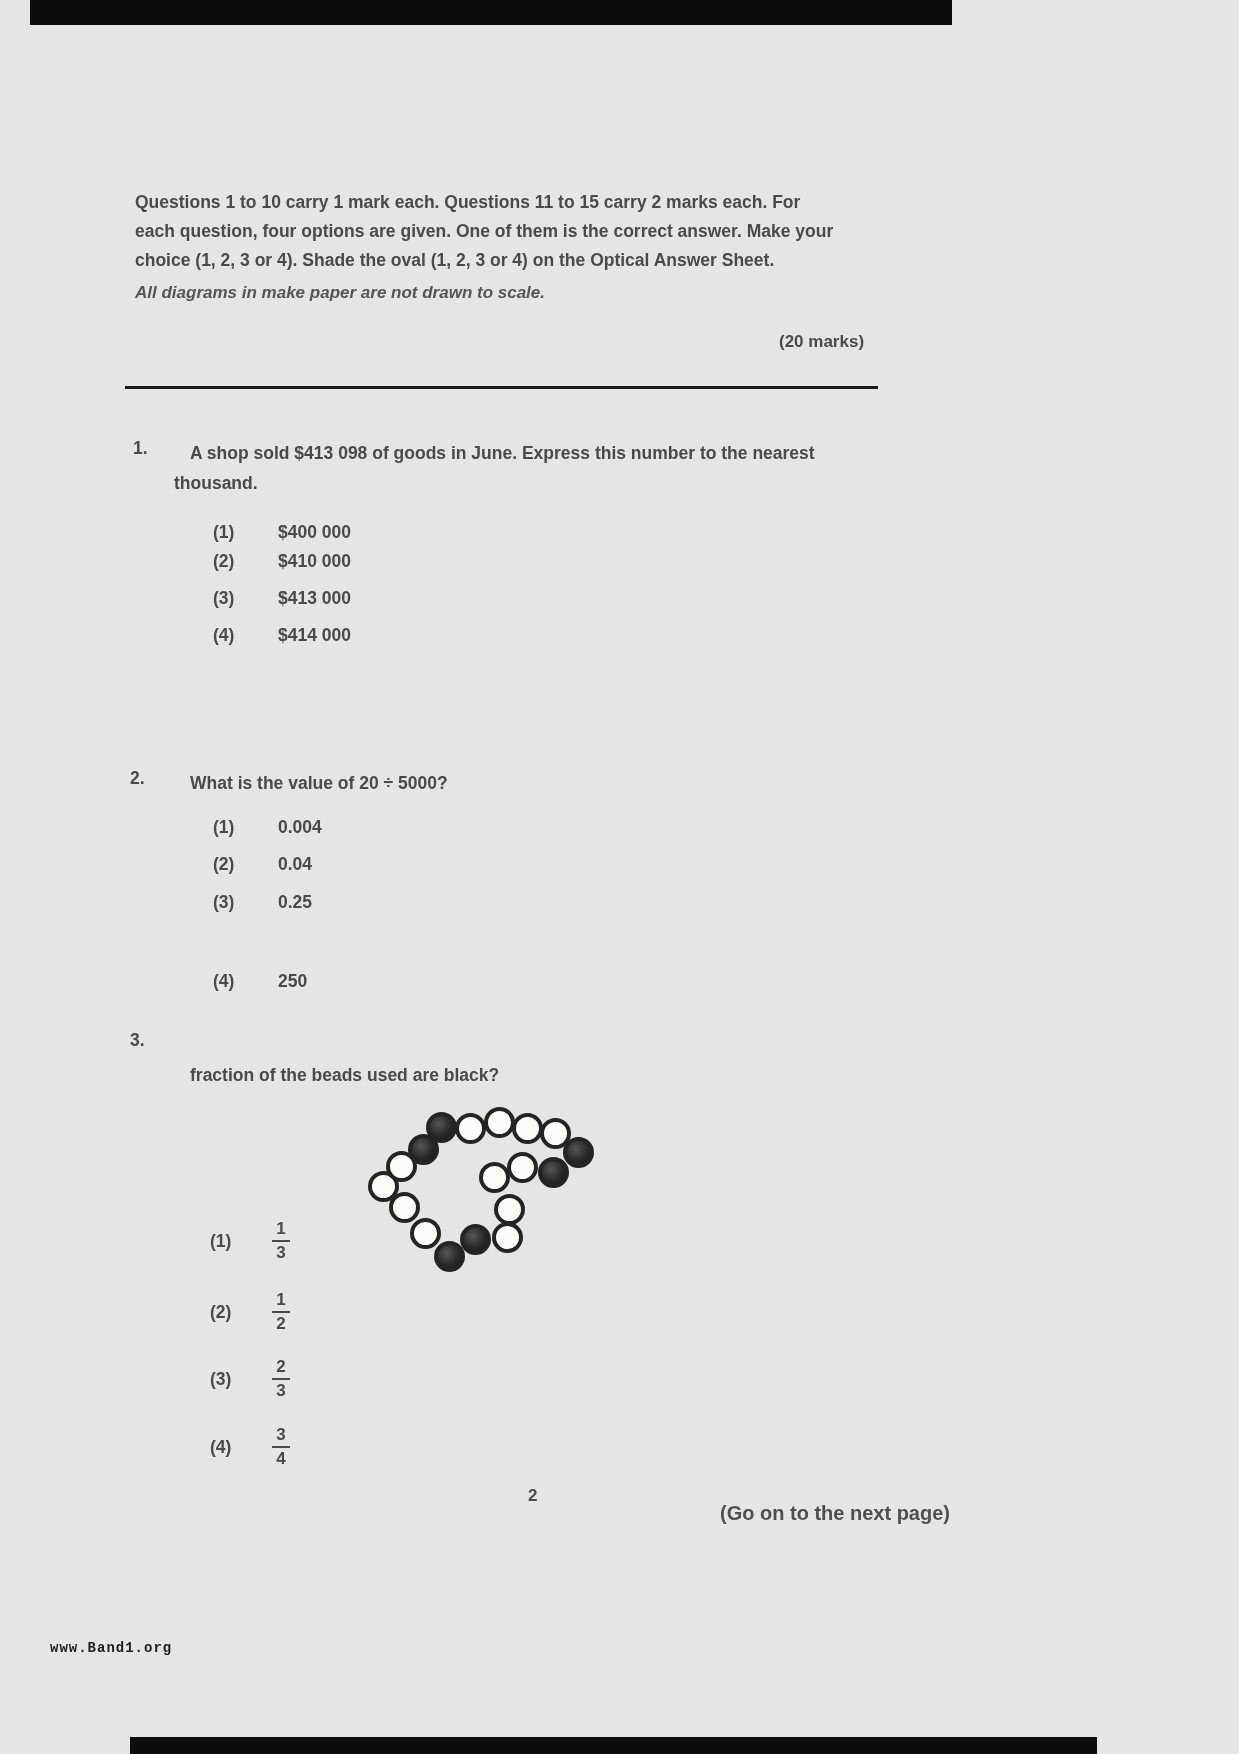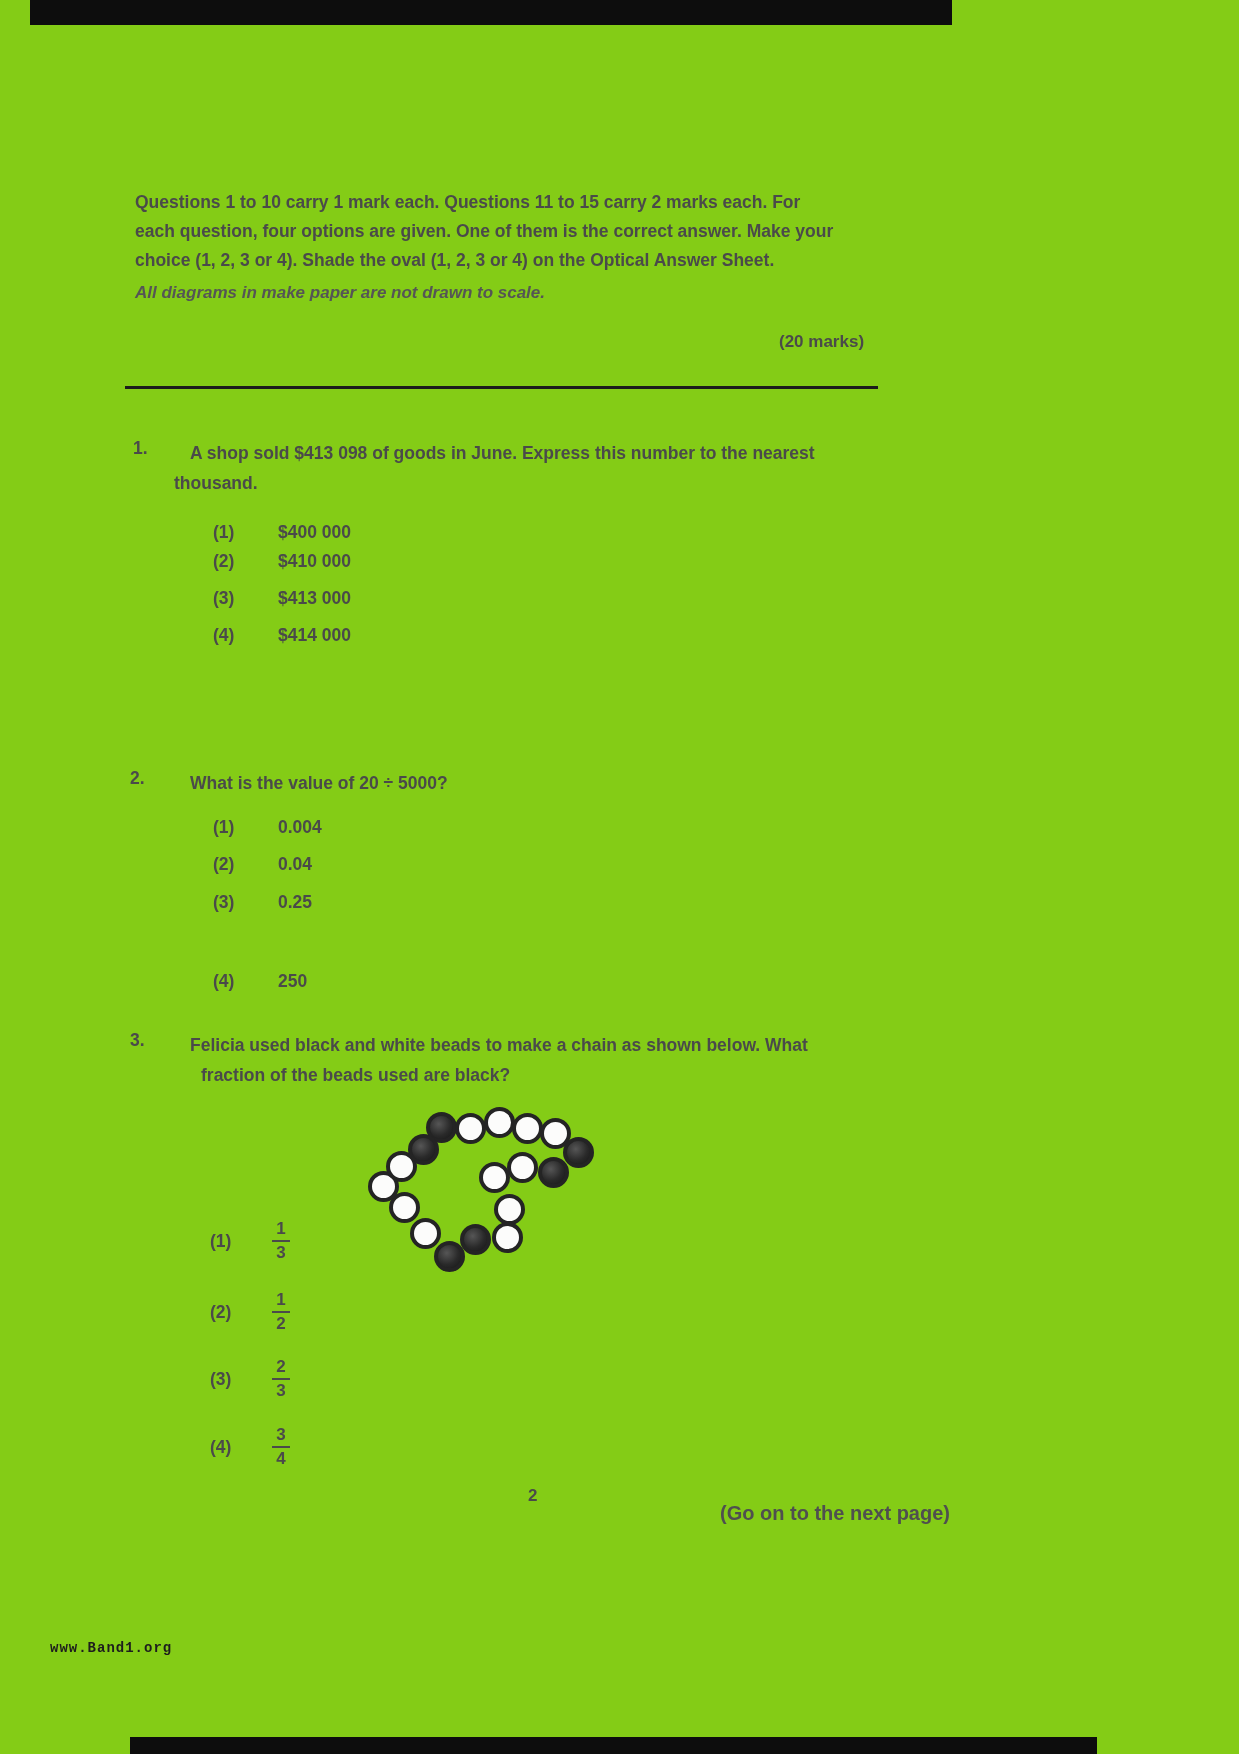--- a/index.html
+++ b/index.html
@@ -1,18 +1,18 @@
 <!DOCTYPE html>
 <html><head>
 <meta charset="utf-8">
 <style>
   html,body { margin:0; padding:0; background:#ffffff; }
   .page {
     position:relative; width:1239px; height:1754px;
-    background:#84cc16; overflow:hidden;
+    background:#e5e5e5; overflow:hidden;
     font-family:"Liberation Sans", sans-serif;
     color:#474747;
   }
   .scanbar { position:absolute; background:#0d0d0d; }
   .txt { position:absolute; font-weight:bold; color:#4a4a4a; white-space:nowrap; }
   .instr { font-size:17.5px; line-height:29px; }
   .note { font-style:italic; font-size:17px; color:#555; }
   .marks { font-size:17px; }
   .rule { position:absolute; background:#1c1c1c; height:3px; }
   .qnum { font-size:17.5px; }
@@ -76,22 +76,21 @@
     <span class="olabel">(2)</span><span>0.04</span>
   </div>
   <div class="optrow" style="top:892px;">
     <span class="olabel">(3)</span><span>0.25</span>
   </div>
   <div class="optrow" style="top:929px;margin-top:42px;">
     <span class="olabel">(4)</span><span>250</span>
   </div>
 
   <div class="txt qnum" style="left:130px; top:1030px;">3.</div>
-  <div class="txt qtext" style="left:190px; top:1030px;">Felicia used black and white beads to make a chain as shown below. What</div>
-  <div class="txt qtext" style="left:190px; top:1060px;margin-left:11px;">fraction of the beads used are black?</div>
+  <div class="txt qtext" style="left:190px; top:1060px;">fraction of the beads used are black?</div>
 
   <div class="figure">
       <div class="bead black" style="left: 80.5px; top: 21.5px;"></div>
       <div class="bead white" style="left: 109.5px; top: 22.5px;"></div>
       <div class="bead white" style="left: 138.5px; top: 16.5px;"></div>
       <div class="bead white" style="left: 166.5px; top: 22.5px;"></div>
       <div class="bead white" style="left: 194.5px; top: 27.5px;"></div>
       <div class="bead black" style="left: 217.5px; top: 46.5px;"></div>
       <div class="bead black" style="left: 192.5px; top: 66.5px;"></div>
       <div class="bead white" style="left: 161.5px; top: 61.5px;"></div>

